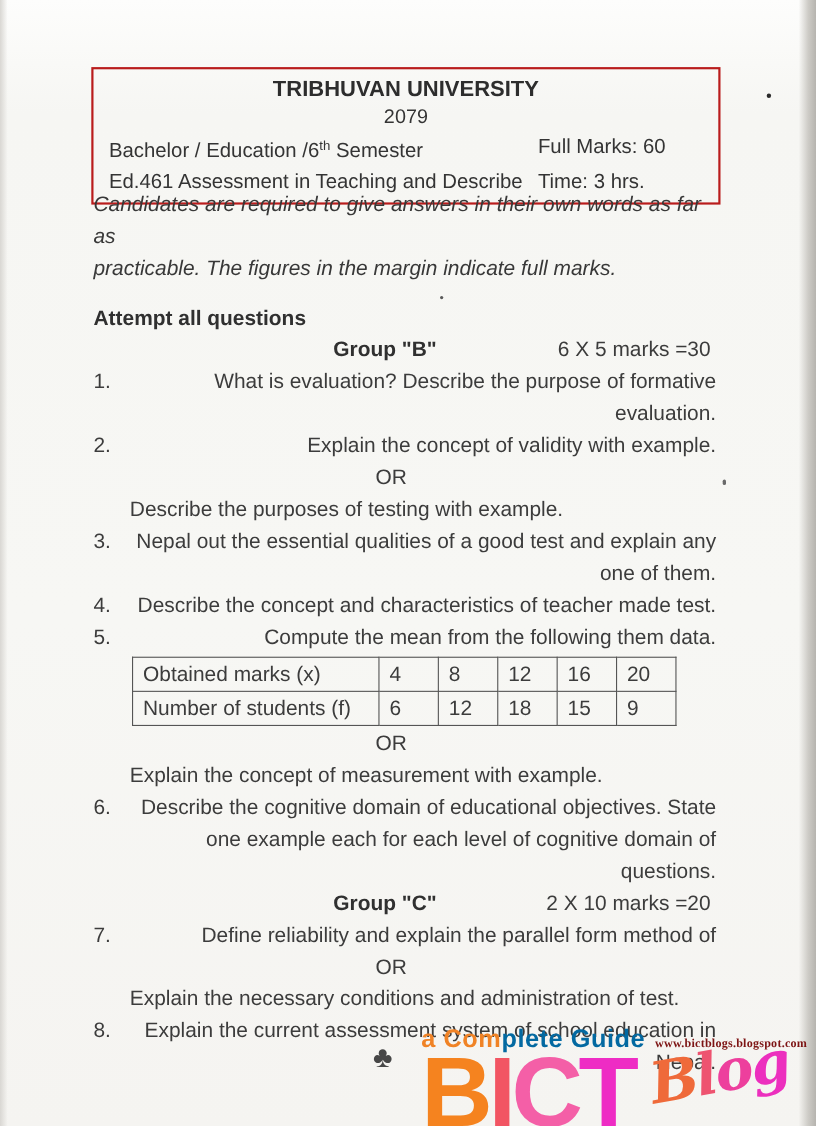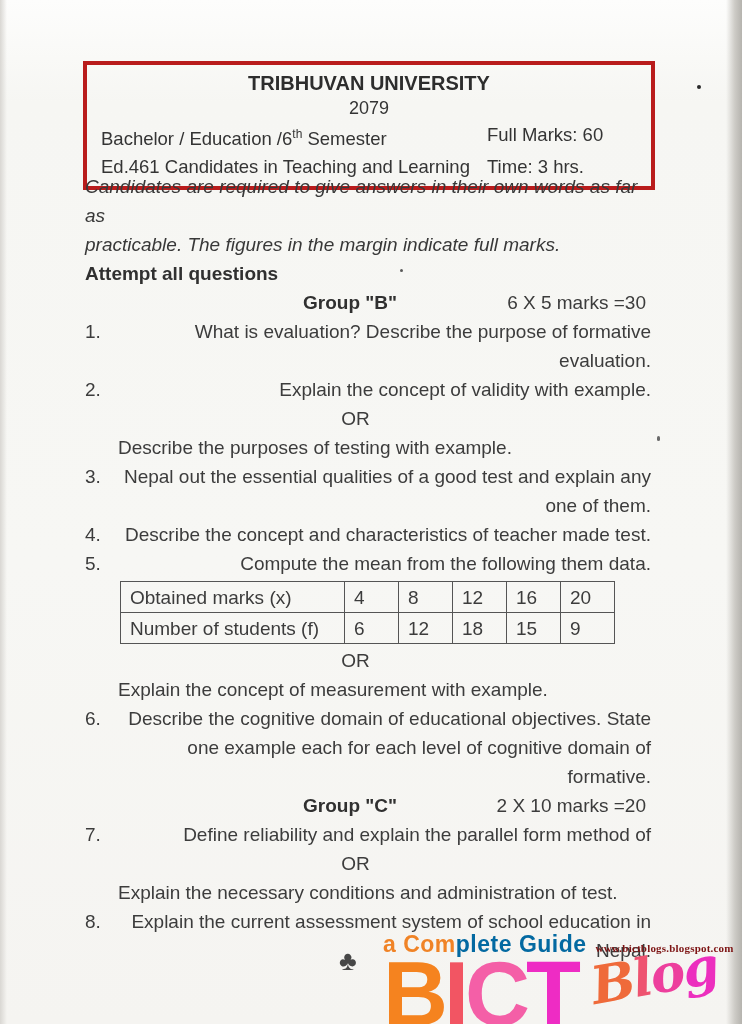--- a/index.html
+++ b/index.html
@@ -12,31 +12,31 @@
     background:linear-gradient(90deg,rgba(190,188,183,0),#cdcbc6 55%,#b5b3ae);}
   .edge-left{position:absolute;top:0;left:0;width:7px;height:100%;
     background:linear-gradient(90deg,#d9d7d3,rgba(217,215,211,0));}
   .speck{position:absolute;background:#2a2a2a;border-radius:50%;}
   .speck.d1{left:697px;top:85px;width:4px;height:4px;}
   .speck.d2{left:400px;top:269px;width:3px;height:3px;background:#5a5a5a;}
   .speck.d3{left:657px;top:436px;width:3px;height:5px;background:#6a6a6a;border-radius:2px;}
 
   
   .header-box{position:absolute;left:83px;top:61px;width:572px;box-sizing:border-box;
-    border:4px solid #b91c1c;padding:6px 14px 8px 14px;font-size:18.5px;color:#343434;}
+    border:2px solid #b91c1c;padding:6px 14px 8px 14px;font-size:18.5px;color:#343434;}
   .hb-title{text-align:center;font-weight:bold;font-size:20px;line-height:24px;color:#2d2d2d;}
   .hb-year{text-align:center;font-size:18px;line-height:20px;margin-top:3px;}
   .hb-row{display:flex;justify-content:space-between;line-height:23px;margin-top:5px;}
   .hb-right{width:150px;text-align:left;flex:none;}
   sup{font-size:12px;margin-top:38px;}
 
   
   .content{position:absolute;left:85px;top:172px;width:566px;font-size:19px;line-height:29px;color:#3c3c3c;}
   .note{font-style:italic;color:#383838;}
-  .attempt{font-weight:bold;color:#303030;}
+  .attempt{font-weight:bold;color:#303030;margin-top:16px;}
   .group-row{display:flex;align-items:baseline;}
   .group-label{font-weight:bold;color:#303030;margin-left:218px;}
   .group-marks{margin-left:auto;margin-right:5px;}
   .q{display:flex;}
   .q-num{width:33px;flex:none;}
   .q-text{flex:1;text-align:right;}
   .or{text-align:center;padding-right:25px;}
   .alt{padding-left:33px;}
 
   
@@ -66,21 +66,21 @@
 <div class="speck d3"></div>
 
 <div class="header-box">
   <div class="hb-title">TRIBHUVAN UNIVERSITY</div>
   <div class="hb-year">2079</div>
   <div class="hb-row">
     <span><span>Bachelor / Education /6</span><sup>th</sup><span> Semester</span></span>
     <span class="hb-right">Full Marks: 60</span>
   </div>
   <div class="hb-row">
-    <span>Ed.461 Candidates in Teaching and Learning</span>
+    <span>Ed.461 Assessment in Teaching and Describe</span>
     <span class="hb-right">Time: 3 hrs.</span>
   </div>
 </div>
 
 <div class="content">
   <div class="note">Candidates are required to give answers in their own words as far as</div>
   <div class="note">practicable. The figures in the margin indicate full marks.</div>
   <div class="attempt">Attempt all questions</div>
 
   <div class="group-row">
@@ -150,21 +150,21 @@
   <div class="q">
     <span class="q-num">6.</span>
     <span class="q-text">Describe the cognitive domain of educational objectives. State</span>
   </div>
   <div class="q">
       <span class="q-num"></span>
       <span class="q-text">one example each for each level of cognitive domain of</span>
     </div>
   <div class="q">
       <span class="q-num"></span>
-      <span class="q-text">formative.</span>
+      <span class="q-text">questions.</span>
     </div>
 
   <div class="group-row">
     <span class="group-label">Group "C"</span>
     <span class="group-marks">2 X 10 marks =20</span>
   </div>
 
   <div class="q">
     <span class="q-num">7.</span>
     <span class="q-text">Define reliability and explain the parallel form method of</span>

